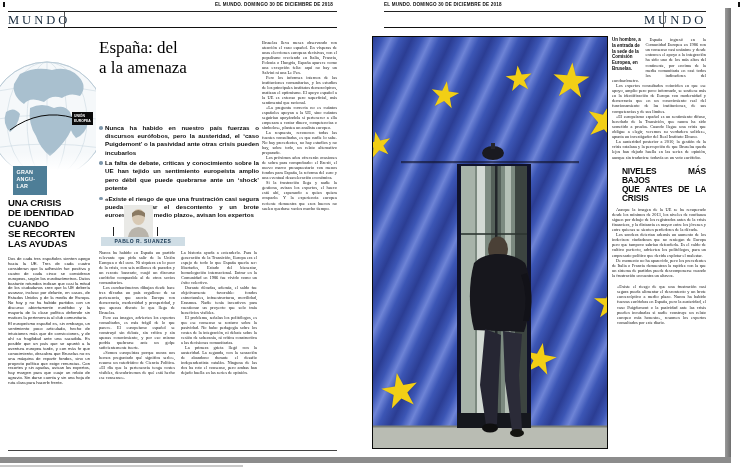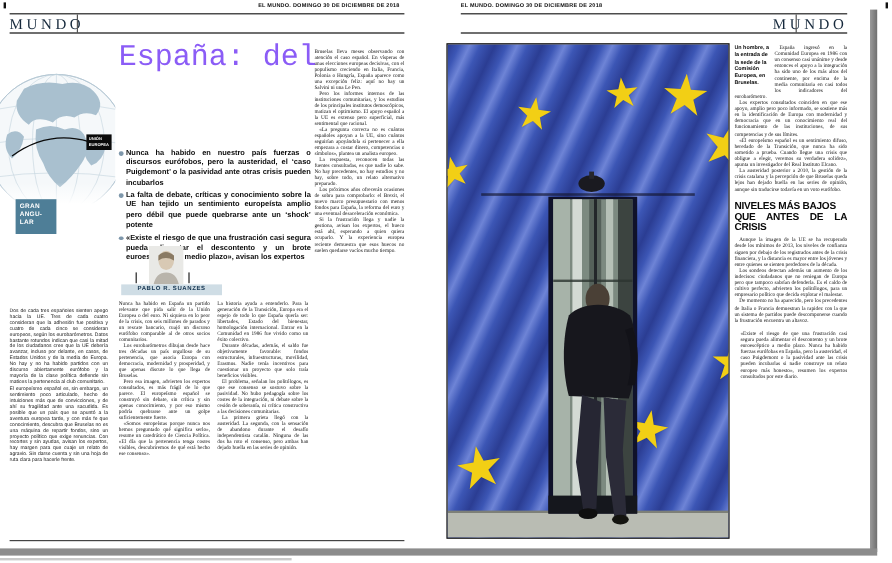--- a/index.html
+++ b/index.html
@@ -16,43 +16,43 @@
   
   .kicker{background:var(--kicker);color:#fff;font-family:"Liberation Sans",sans-serif;
           font-weight:bold;font-size:5.4px;line-height:1.3;padding:2.5px 0 0 3.5px;
           letter-spacing:.2px;}
   .sbtitle{font-family:"Liberation Sans",sans-serif;font-weight:bold;font-size:9.6px;
            line-height:1.07;letter-spacing:-0.2px;color:#0a0a0a;}
   .sbtext{font-family:"Liberation Sans",sans-serif;font-size:4.2px;line-height:1.17;
           text-align:justify;overflow:hidden;color:#151515;}
   .sbtext p{margin:0 0 1.5px 0;}
   
-  .headline{font-family:Liberation Mono, monospace;font-size:25px;line-height:19.5px;
-            color:#8b5cf6;}
+  .headline{font-family:Liberation Serif, serif;font-size:17px;line-height:19.5px;
+            color:#000000;}
   .bullets{font-family:"Liberation Sans",sans-serif;font-weight:bold;font-size:6.2px;
            line-height:1.32;text-align:justify;color:#0d0d0d;}
   .bullets p{margin:0 0 2.5px 0;padding-left:6px;position:relative;}
   .bullets p .bdot{position:absolute;left:0;top:2px;width:3.6px;height:3.6px;
            border-radius:50%;background:var(--bullet);}
   .bylinebar{background:var(--byline-bar);color:var(--byline-text);
              font-family:"Liberation Sans",sans-serif;font-weight:bold;font-size:5px;
              letter-spacing:.5px;text-align:center;line-height:9px;}
   .tick{width:1px;height:9px;background:#222;}
   .bodycol{font-family:"Liberation Serif",serif;font-size:4.4px;line-height:1.14;
            text-align:justify;overflow:hidden;color:#141414;}
   .bodycol p{margin:0;text-indent:4px;}
   .bodycol p:first-child{text-indent:0;}
   
   .rcol{font-family:"Liberation Serif",serif;font-size:4.4px;line-height:1.16;
         text-align:justify;overflow:hidden;color:#141414;}
   .rcol p{margin:0;text-indent:4px;}
   .cap{float:left;width:30px;margin:0 3.5px 2px 0;font-family:"Liberation Sans",sans-serif;
        font-weight:bold;font-size:4.5px;line-height:1.28;text-align:left;color:#0a0a0a;}
   .subhead{font-family:"Liberation Sans",sans-serif;font-weight:bold;font-size:8.4px;
-           line-height:1.1;letter-spacing:-0.2px;color:#0a0a0a;margin:7px 0 3px 0;}
+           line-height:1.1;letter-spacing:-0.2px;color:#0a0a0a;margin:7px 0 3px 10px;}
   .quote{margin:6px 0 0 5px !important;text-indent:0 !important;}
   
   .photo{left:372px;top:36px;width:234px;height:411px;border:1.5px solid #0a0a0a;
          overflow:hidden;
          background:repeating-linear-gradient(115deg,
             var(--flag-blue-dark) 0px, var(--flag-blue) 9px, var(--flag-blue-light) 17px,
             var(--flag-blue) 25px, var(--flag-blue-dark) 36px);}
   .star{position:absolute;color:var(--star-yellow);line-height:1;
         transform:translate(-50%,-50%);text-shadow:0 0 1px rgba(0,0,0,.25);}
   .photosvg{position:absolute;left:0;top:0;}
@@ -108,27 +108,35 @@
       </linearGradient>
     </defs>
   </svg>
 
   <div class="abs kicker" style="left:13px;top:166px;width:30px;height:26px;">
       <div>GRAN</div>
       <div>ANGU-</div>
       <div>LAR</div>
     </div>
 
+  <div class="abs sbtitle" style="left:8px;top:198px;width:86px;">
+      <div>UNA CRISIS</div>
+      <div>DE IDENTIDAD</div>
+      <div>CUANDO</div>
+      <div>SE RECORTEN</div>
+      <div>LAS AYUDAS</div>
+    </div>
   <div class="abs sbtext" style="left:8px;top:257px;width:82px;height:196px;">
       <p>Dos de cada tres españoles sienten apego hacia la UE. Tres de cada cuatro consideran que la adhesión fue positiva y cuatro de cada cinco se consideran europeos, según los eurobarómetros. Datos bastante rotundos indican que casi la mitad de los ciudadanos cree que la UE debería avanzar, incluso por delante, en casos, de Estados Unidos y de la media de Europa. No hay y no ha habido partidos con un discurso abiertamente eurófobo y la mayoría de la clase política defiende sin matices la pertenencia al club comunitario.</p>
       <p>El europeísmo español es, sin embargo, un sentimiento poco articulado, hecho de intuiciones más que de convicciones, y de ahí su fragilidad ante una sacudida. Es posible que un país que se apuntó a la aventura europea tarde, y con más fe que conocimiento, descubra que Bruselas no es una máquina de repartir fondos, sino un proyecto político que exige renuncias. Con recortes y sin ayudas, avisan los expertos, hay margen para que cuaje un relato de agravio. Sin darse cuenta y sin una hoja de ruta clara para hacerle frente.</p>
     </div>
 
   <div class="abs headline" style="left:99px;top:38px;width:170px;">
       <div>España: del</div>
+      <div>a la amenaza</div>
     </div>
 
   <div class="abs bullets" style="left:99px;top:124px;width:160px;">
     <p><span class="bdot"></span><span>Nunca ha habido en nuestro país fuerzas o discursos eurófobos, pero la austeridad, el ‘caso Puigdemont’ o la pasividad ante otras crisis pueden incubarlos</span></p>
     <p><span class="bdot"></span><span>La falta de debate, críticas y conocimiento sobre la UE han tejido un sentimiento europeísta amplio pero débil que puede quebrarse ante un ‘shock’ potente</span></p>
     <p><span class="bdot"></span><span>«Existe el riesgo de que una frustración casi segura pueda alimentar el descontento y un brote euroescéptico a medio plazo», avisan los expertos</span></p>
   </div>
 
   <svg class="abs" style="left:124px;top:205px;" width="29" height="32" viewBox="0 0 29 32">
     <rect x="0" y="0" width="29" height="32" fill="#e9e9e6"></rect>

